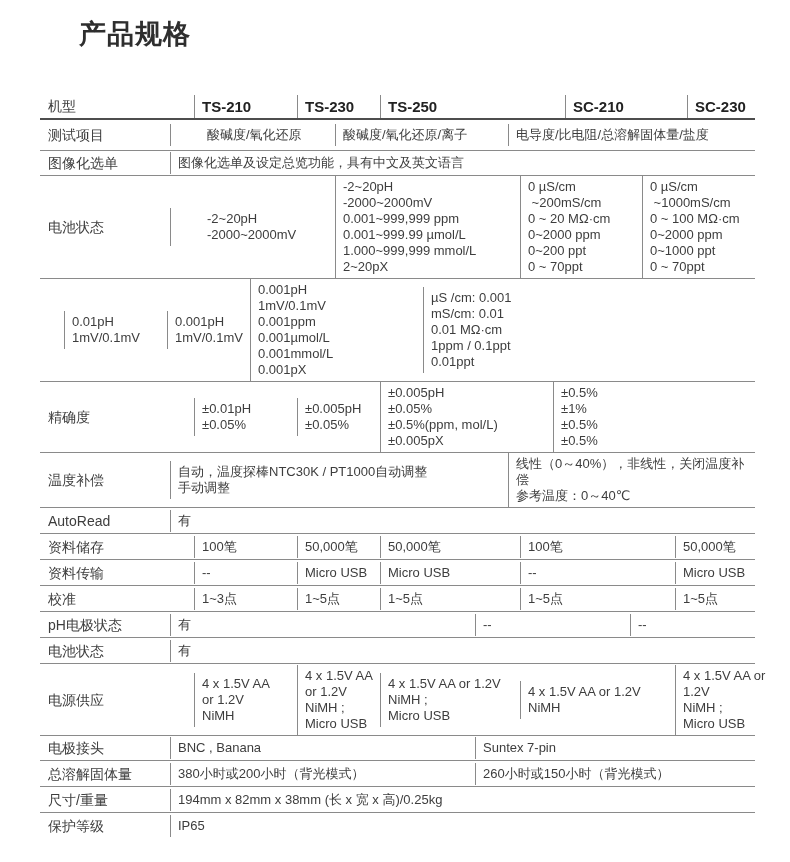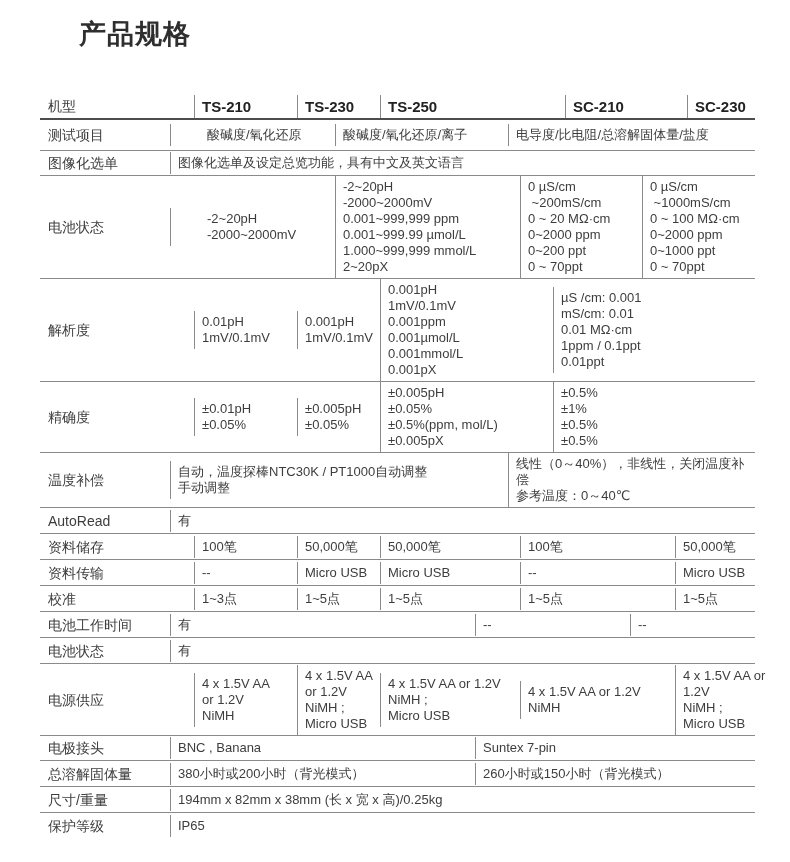--- a/index.html
+++ b/index.html
@@ -102,21 +102,20 @@
 0 ~ 70ppt</div>
     <div class="cell w6">0 µS/cm
 &nbsp;~1000mS/cm
 0 ~ 100 MΩ·cm
 0~2000 ppm
 0~1000 ppt
 0 ~ 70ppt</div>
   </div>
 
   <div class="row" style="min-height:96px">
-    <div class="cell label wl">解析度</div>
     <div class="cell w1">0.01pH
 1mV/0.1mV</div>
     <div class="cell w2">0.001pH
 1mV/0.1mV</div>
     <div class="cell w34">0.001pH
 1mV/0.1mV
 0.001ppm
 0.001µmol/L
 0.001mmol/L
 0.001pX</div>
@@ -177,21 +176,21 @@
   <div class="row" style="min-height:26px">
     <div class="cell label wl">校准</div>
     <div class="cell w1">1~3点</div>
     <div class="cell w2">1~5点</div>
     <div class="cell w3">1~5点</div>
     <div class="cell w45">1~5点</div>
     <div class="cell w6">1~5点</div>
   </div>
 
   <div class="row" style="min-height:26px">
-    <div class="cell label wl">电池工作时间</div>
+    <div class="cell label wl">pH电极状态</div>
     <div class="cell w123">有</div>
     <div class="cell w45">--</div>
     <div class="cell w6">--</div>
   </div>
 
   <div class="row" style="min-height:26px">
     <div class="cell label wl">电池状态</div>
     <div class="cell wall">有</div>
   </div>
 

